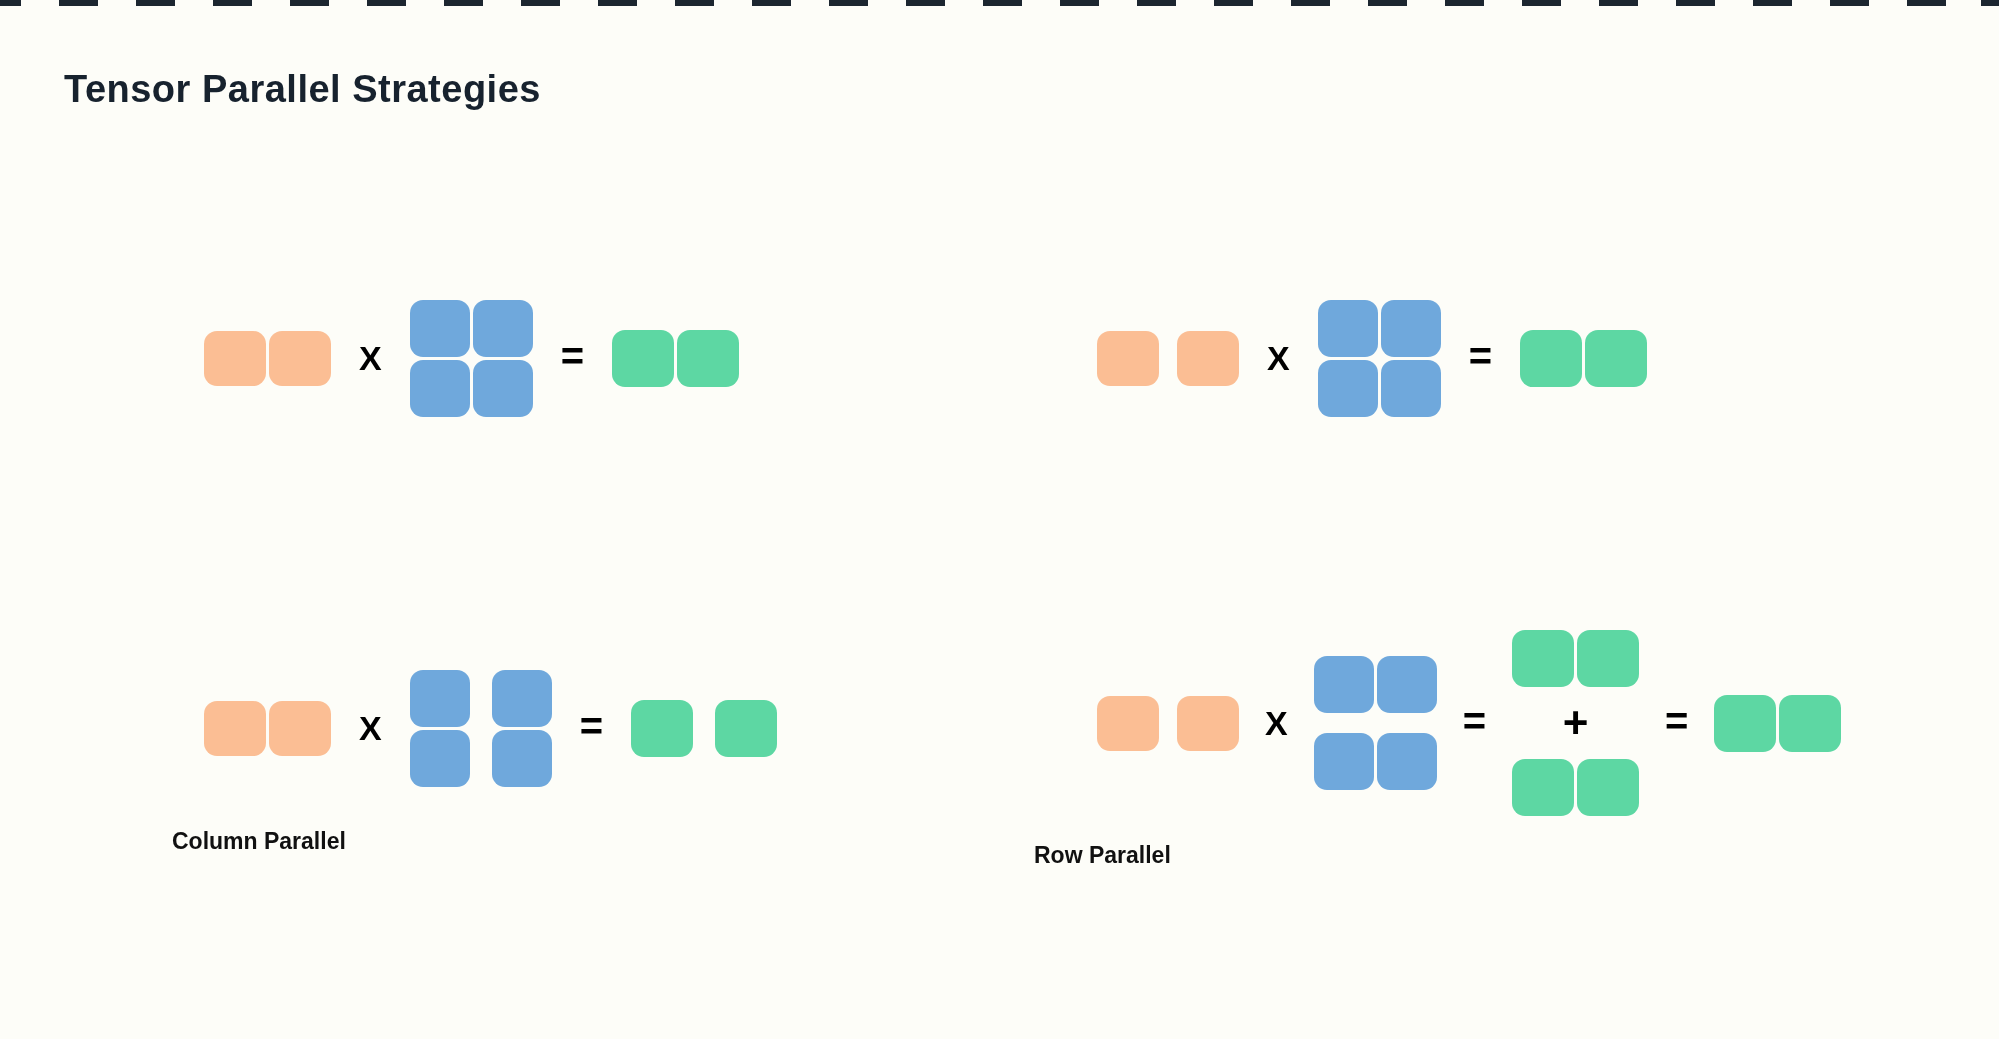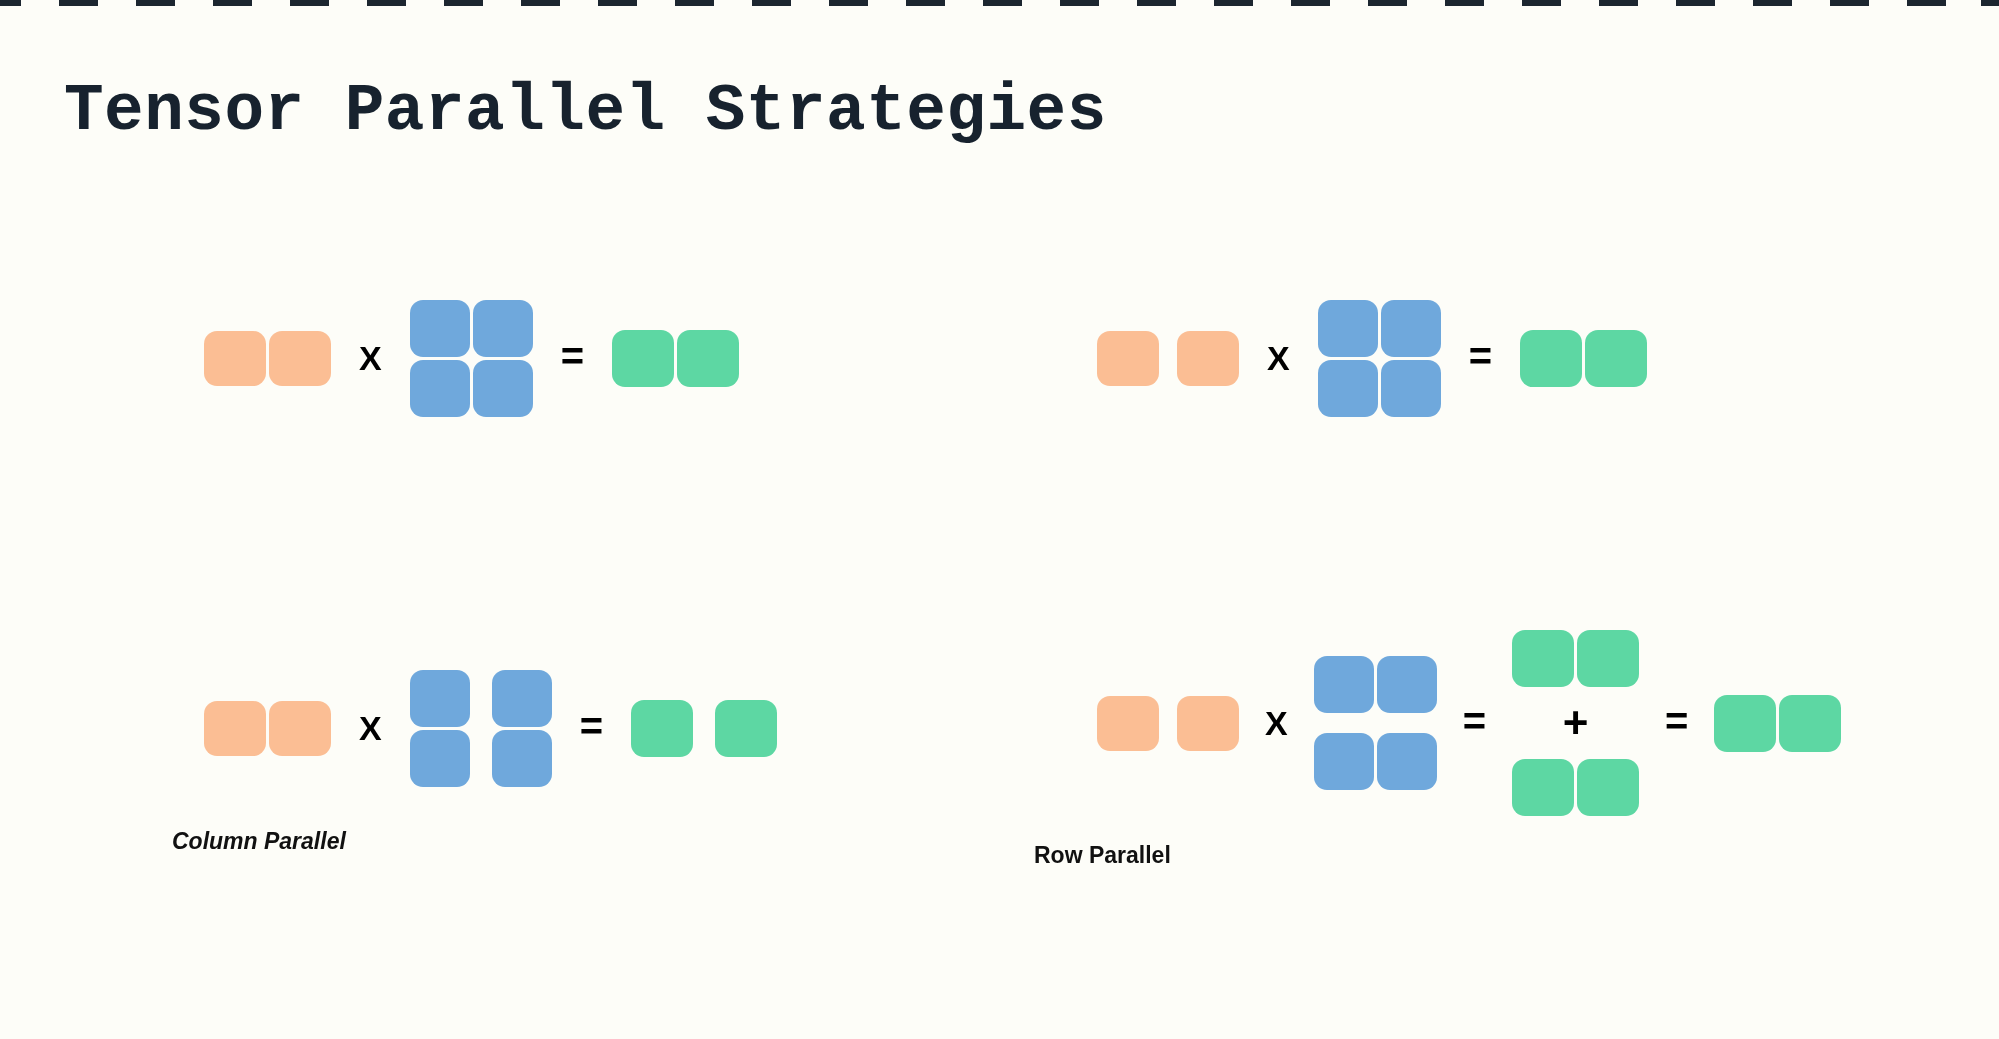--- a/index.html
+++ b/index.html
@@ -33,27 +33,26 @@
     background-image: repeating-linear-gradient(
       90deg,
       var(--top-strip) 0px, var(--top-strip) 39px,
       transparent 39px, transparent 77px
     );
     background-position: -18px 0;
   }
   .page-title {
     position: absolute;
     left: 64px;
-    top: 74px;
-    font-size: 66px;
+    top: 68px;
+    font-size: 38px;
     font-weight: 700;
     letter-spacing: 0.5px;
     color: var(--title-text);
     white-space: nowrap;
-    font-family: Liberation Mono, monospace;
   }
   .diagram {
     position: absolute;
     display: flex;
     align-items: center;
   }
   #diagram-top-left      { left: 204px;  top: 300px; height: 116px; gap: 28px; }
   #diagram-top-right     { left: 1097px; top: 300px; height: 116px; gap: 28px; }
   #diagram-bottom-left   { left: 204px;  top: 668px; height: 120px; gap: 28px; }
   #diagram-bottom-right  { left: 1097px; top: 628px; height: 190px; gap: 26px; }
@@ -98,21 +97,21 @@
   }
   .sum-stack .op.plus { padding: 4px 0; }
 
   .diagram-label {
     position: absolute;
     font-size: 23px;
     font-weight: 700;
     color: var(--label-text);
     white-space: nowrap;
   }
-  #label-column-parallel { left: 172px;  top: 828px; font-style: italic; }
+  #label-column-parallel { left: 172px;  top: 828px; }
   #label-row-parallel    { left: 1034px; top: 842px; }
 </style>
 </head>
 <body>
 
 <div class="canvas">
 
   <div class="top-strip"></div>
 
   <h1 class="page-title">Tensor Parallel Strategies</h1>

